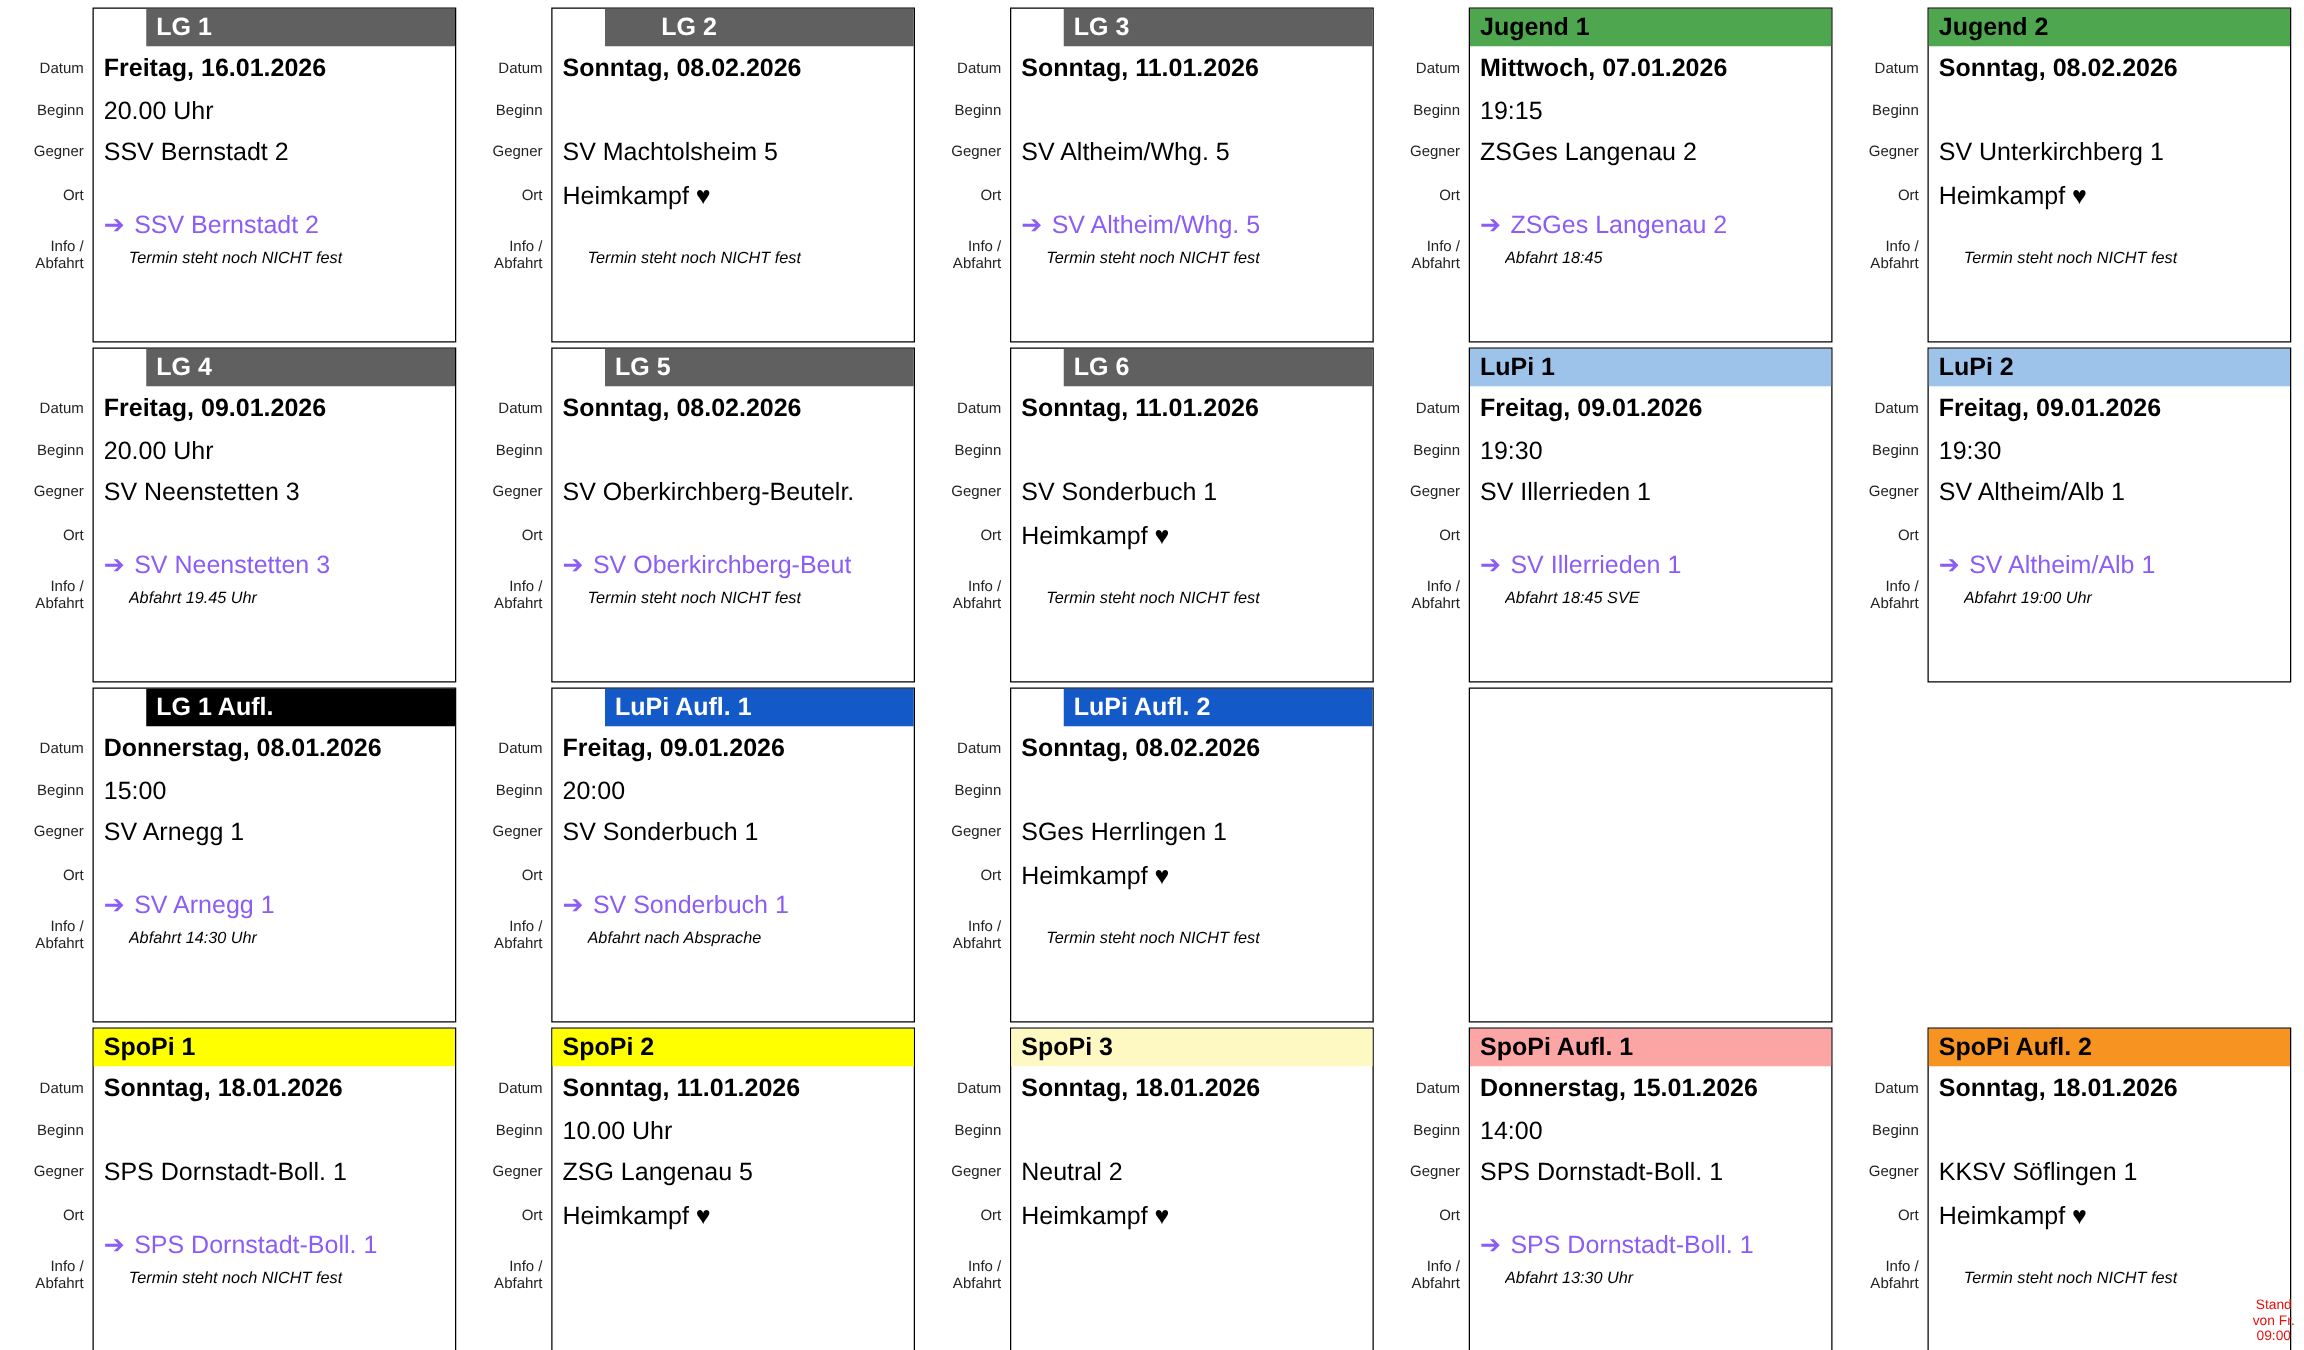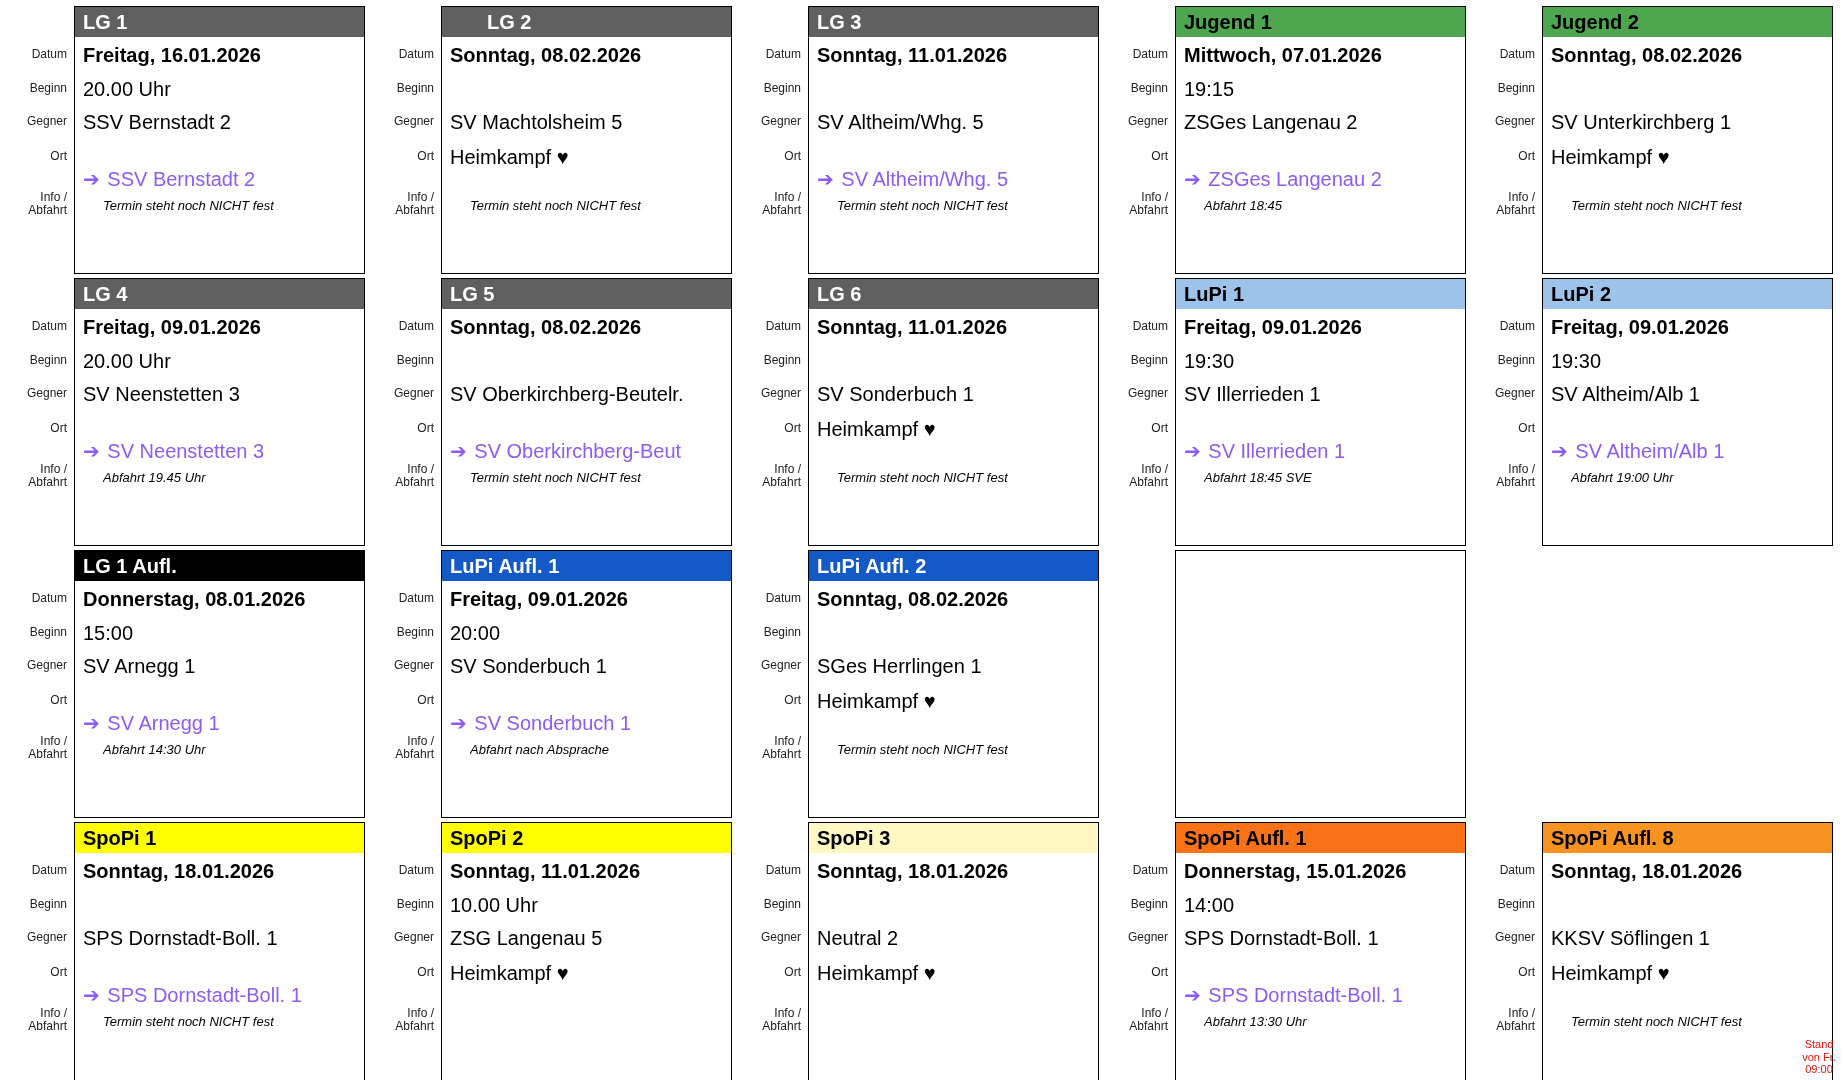--- a/index.html
+++ b/index.html
@@ -44,21 +44,21 @@
     height: 30px;
     line-height: 30px;
     font-size: 20px;
     font-weight: bold;
     padding-left: 8px;
     box-sizing: border-box;
     color: #000;
     white-space: nowrap;
     overflow: hidden;
   }
-  .card-title.white { color: #ffffff; }
+  .card-title.white { color: #ffffff; margin-left: 42px; }
   .rows {
     position: relative;
   }
   .row {
     display: flex;
     align-items: center;
     box-sizing: border-box;
     padding-left: 8px;
   }
   .row-datum   { height: 36px; }
@@ -673,21 +673,21 @@
           <div class="lab lab-gegner">Gegner</div>
           <div class="lab lab-ort">Ort</div>
           <div class="lab lab-info">
             <div>
               <span>Info /</span>
               <span>Abfahrt</span>
             </div>
           </div>
         </div>
         <div class="card">
-          <div class="card-title" style="background: #f97316;">SpoPi Aufl. 1</div>
+          <div class="card-title" style="background: #fca5a5;">SpoPi Aufl. 1</div>
           <div class="rows">
             <div class="row row-datum">
               <div class="val bold">Donnerstag, 15.01.2026</div>
             </div>
             <div class="row row-beginn">
               <div class="val">14:00</div>
             </div>
             <div class="row row-gegner">
               <div class="val">SPS Dornstadt-Boll. 1</div>
             </div>
@@ -707,21 +707,21 @@
           <div class="lab lab-gegner">Gegner</div>
           <div class="lab lab-ort">Ort</div>
           <div class="lab lab-info">
             <div>
               <span>Info /</span>
               <span>Abfahrt</span>
             </div>
           </div>
         </div>
         <div class="card">
-          <div class="card-title" style="background: rgb(247, 148, 33);">SpoPi Aufl. 8</div>
+          <div class="card-title" style="background: rgb(247, 148, 33);">SpoPi Aufl. 2</div>
           <div class="rows">
             <div class="row row-datum">
               <div class="val bold">Sonntag, 18.01.2026</div>
             </div>
             <div class="row row-beginn">
               <div class="val"></div>
             </div>
             <div class="row row-gegner">
               <div class="val">KKSV Söflingen 1</div>
             </div>

